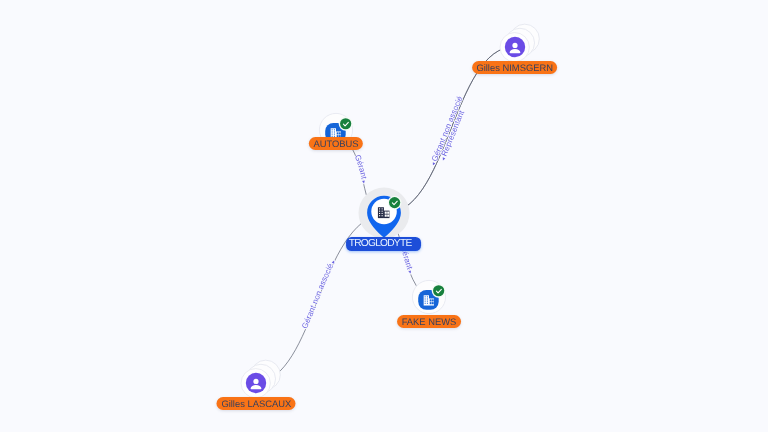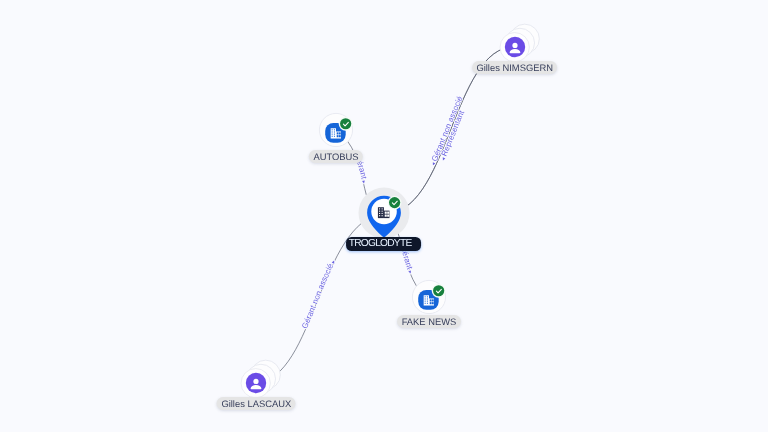--- a/index.html
+++ b/index.html
@@ -3,24 +3,24 @@
 <meta charset="utf-8">
 <style>
   html,body{margin:0;padding:0;}
   body{width:768px;height:432px;overflow:hidden;background:#f9fafe;
        font-family:"Liberation Sans",sans-serif;-webkit-font-smoothing:antialiased;text-rendering:geometricPrecision;}
   #stage{position:relative;width:768px;height:432px;background:#f9fafe;}
   svg.layer{position:absolute;left:0;top:0;width:768px;height:432px;overflow:visible;}
   #node-layer{position:absolute;left:0;top:0;width:768px;height:432px;}
   .node{position:absolute;transform:translate(-50%,-50%);line-height:0;}
   .nlabel{position:absolute;transform:translate(-50%,0);white-space:nowrap;
-     background:#e5e5e5;border-radius:6.5px;padding:1.6px 4.6px;
+     background:#f97316;border-radius:6.5px;padding:1.6px 4.6px;
      font-size:9.4px;color:#39405c;line-height:1.05;
      box-shadow:0 1px 3px rgba(60,70,110,.17);}
-  .nlabel.sel{background:#0f172a;color:#e6f1ff;font-size:10.2px;letter-spacing:-.75px;
+  .nlabel.sel{background:#1d4ed8;color:#e6f1ff;font-size:10.2px;letter-spacing:-.75px;
      border-radius:5.5px;box-shadow:0 1px 3px rgba(17,102,238,.38);padding:2.0px 10.0px 2.0px 3.2px;}
   .elabel{fill:#6a62e0;font-size:8px;font-family:"Liberation Sans",sans-serif;
      paint-order:stroke;stroke:#f9fafe;stroke-width:1.6px;stroke-linejoin:round;}
 </style>
 </head>
 <body>
 
 <div id="stage">
   <svg class="layer" id="edge-layer" viewBox="0 0 768 432">
       <defs>
@@ -107,21 +107,21 @@
             <rect x="18.1" y="10" width="3.5" height="4" fill="#1565d8"></rect>
     <rect x="13.9" y="15.3" width="3.5" height="4" fill="#1565d8"></rect>
             <rect x="18.1" y="15.3" width="3.5" height="4" fill="#1565d8"></rect>
   </g>
           <g>
             <circle cx="39.65" cy="23.75" r="6.949999999999999" fill="#f4fbf6"></circle>
             <circle cx="39.65" cy="23.75" r="5.6" fill="#17803d"></circle>
             <path d="M37.41 24.03 l1.68 1.8479999999999999 l3.2479999999999998 -3.5279999999999996" fill="none" stroke="#fff" stroke-width="1.0639999999999998" stroke-linecap="round" stroke-linejoin="round"></path>
           </g>
         </svg></div>
-      <div class="nlabel" style="left: 336px; top: 150px; text-align: right;">AUTOBUS</div>
+      <div class="nlabel" style="left: 336px; top: 137px; text-align: right;">AUTOBUS</div>
       <div class="node" style="left: 429px; top: 297px;"><svg width="60" height="60" viewBox="0 0 60 60" style="overflow: visible;">
       <circle cx="30" cy="30" r="16.6" fill="#fdfdfe" stroke="#e7e9f0" stroke-width=".9"></circle>
       <rect x="19.2" y="22.9" width="20.5" height="19.9" rx="8.2" fill="#1565d8"></rect>
       <g transform="translate(23.4,27.1) scale(0.525,0.525)">
     <path fill="#ffffff" d="M2.4 2.2h10.2v19.6H2.4z"></path>
     <path fill="#ffffff" d="M12.6 8.3h9.4v13.5h-9.4z"></path>
     <rect x="4.3" y="4.2" width="1.9" height="2" fill="#1565d8"></rect>
             <rect x="8.6" y="4.2" width="1.9" height="2" fill="#1565d8"></rect>
     <rect x="4.3" y="8.3" width="1.9" height="2" fill="#1565d8"></rect>
             <rect x="8.6" y="8.3" width="1.9" height="2" fill="#1565d8"></rect>

